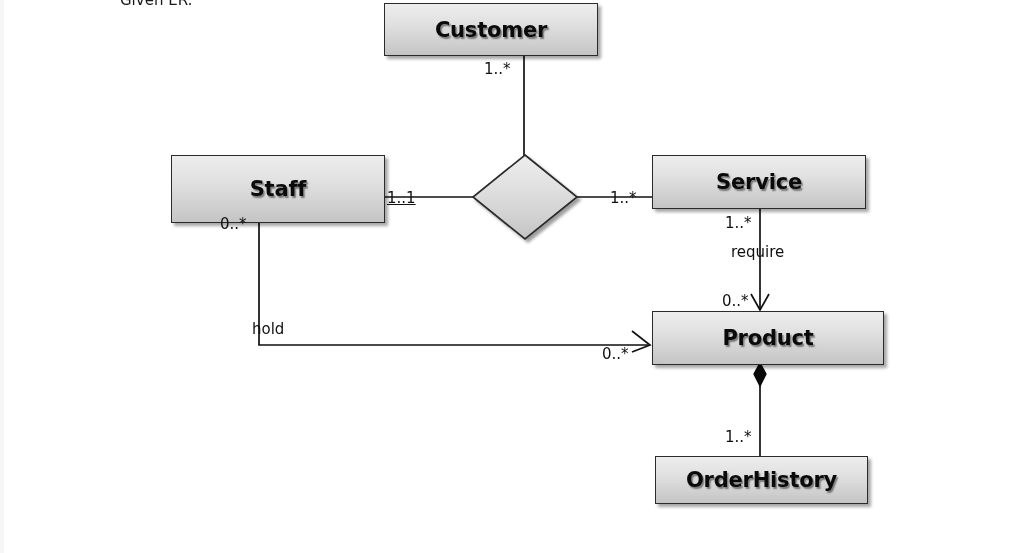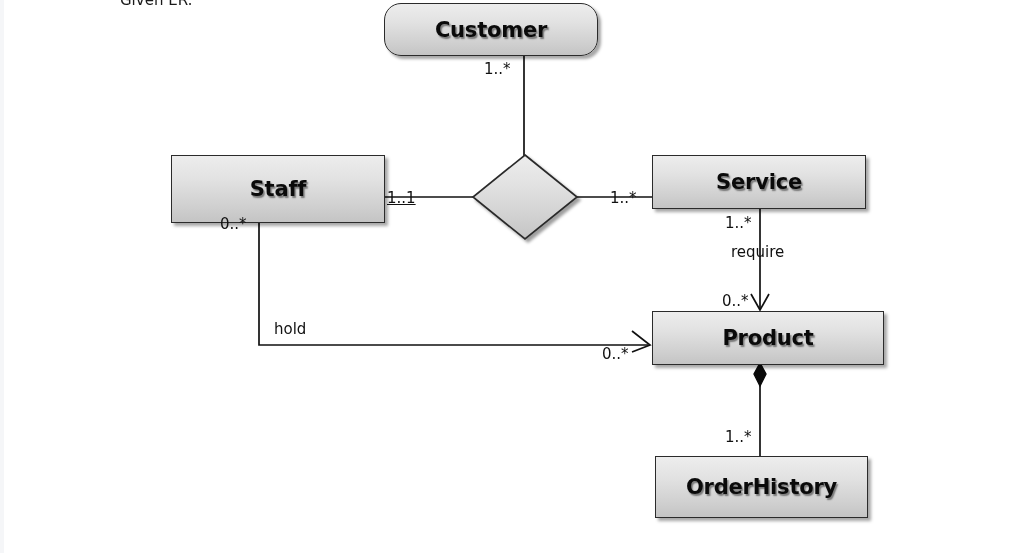--- a/index.html
+++ b/index.html
@@ -104,53 +104,53 @@
     <line x1="760" y1="209" x2="760" y2="309" stroke="#111111" stroke-width="1.7"></line>
     <polyline points="751,294 760,310 769,294" fill="none" stroke="#111111" stroke-width="1.7"></polyline>
 
     <polyline points="259,211 259,345 648,345" fill="none" stroke="#111111" stroke-width="1.7"></polyline>
     <polyline points="632,331 650,345 632,352" fill="none" stroke="#111111" stroke-width="1.7"></polyline>
 
     <line x1="760" y1="456" x2="760" y2="382" stroke="#111111" stroke-width="1.7"></line>
     <polygon points="760,363 766,374 760,386 754,374" fill="#0a0a0a" stroke="#0a0a0a" stroke-width="1.4"></polygon>
   </svg>
 
-  <div class="entity" style="left:384px; top:3px; width:214px; height:53px;border-radius:17px;">
+  <div class="entity" style="left:384px; top:3px; width:214px; height:53px;">
     <span class="entity-label">Customer</span>
   </div>
 
   <div class="entity" style="left:171px; top:155px; width:214px; height:68px;">
     <span class="entity-label">Staff</span>
   </div>
 
   <div class="entity" style="left:652px; top:155px; width:214px; height:54px;">
     <span class="entity-label">Service</span>
   </div>
 
   <div class="entity" style="left:652px; top:311px; width:232px; height:54px;">
     <span class="entity-label">Product</span>
   </div>
 
-  <div class="entity" style="left:655px; top:456px; width:213px; height:62px;">
+  <div class="entity" style="left:655px; top:456px; width:213px; height:48px;">
     <span class="entity-label">OrderHistory</span>
   </div>
 
   <div class="edge-label" style="left:484px; top:60px;">1..*</div>
 
   <div class="edge-label" style="left:387px; top:189px;text-decoration:underline;">1..1</div>
 
   <div class="edge-label" style="left:610px; top:189px;">1..*</div>
 
   <div class="edge-label" style="left:220px; top:215px;">0..*</div>
 
   <div class="edge-label" style="left:725px; top:214px;">1..*</div>
 
   <div class="edge-label" style="left:731px; top:243px;">require</div>
 
   <div class="edge-label" style="left:722px; top:292px;">0..*</div>
 
-  <div class="edge-label" style="left:274px; top:320px;">hold</div>
+  <div class="edge-label" style="left:252px; top:320px;">hold</div>
 
   <div class="edge-label" style="left:602px; top:345px;">0..*</div>
 
   <div class="edge-label" style="left:725px; top:428px;">1..*</div>
 
 </div>
 
 </body></html>

